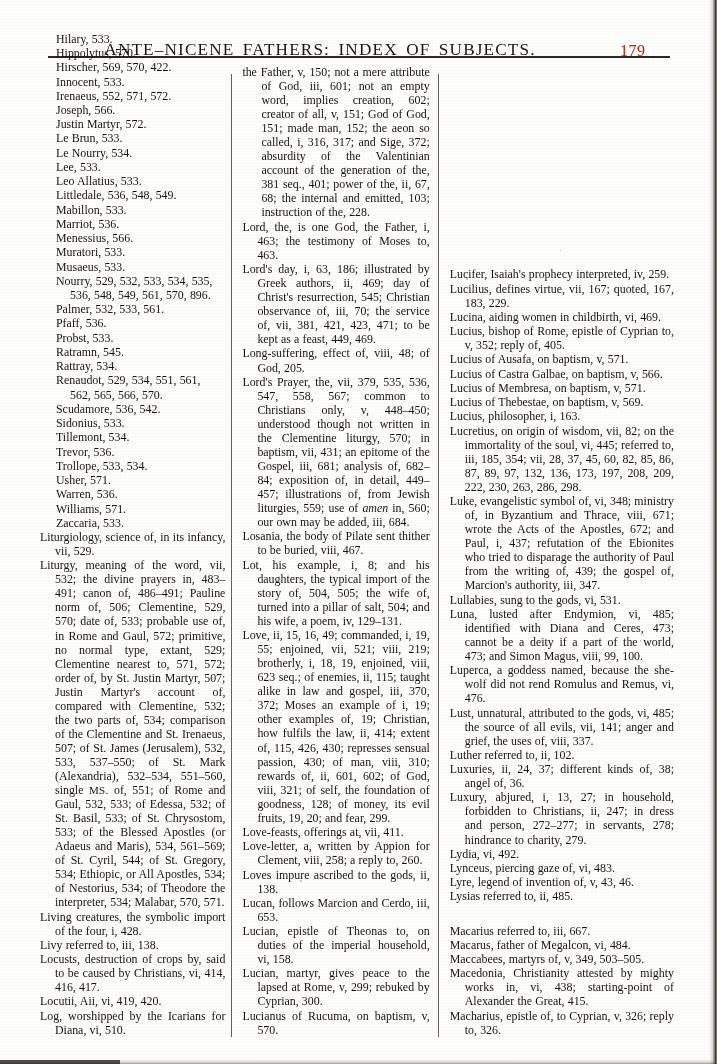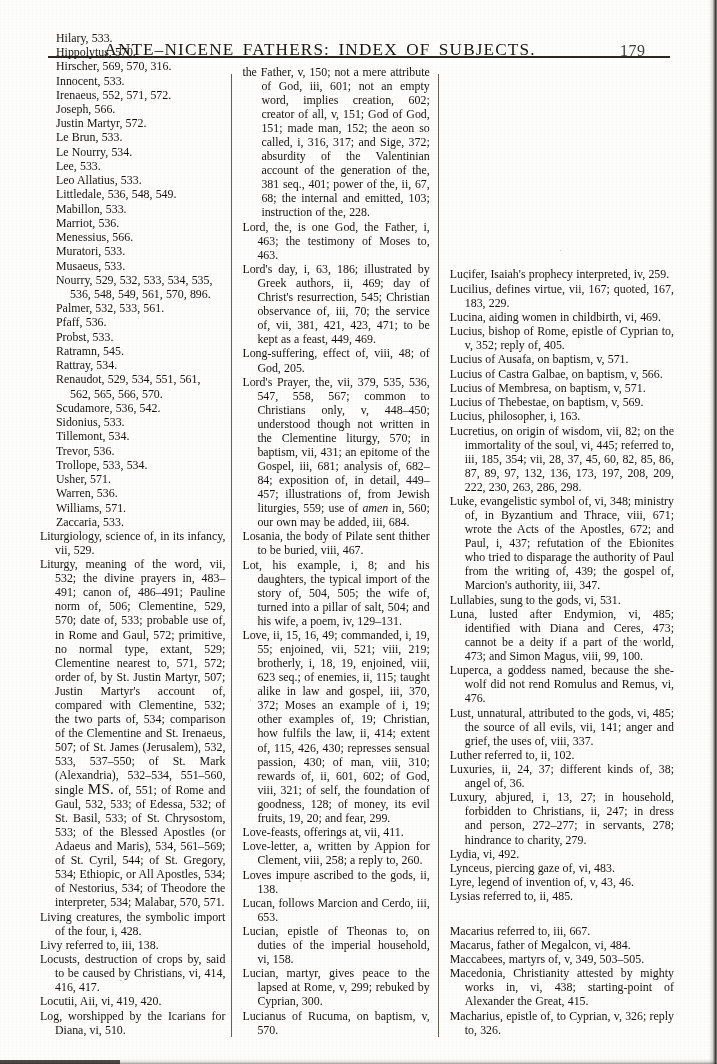--- a/index.html
+++ b/index.html
@@ -66,21 +66,21 @@
     word-spacing: 3px;
     white-space: nowrap;
     color: #1a1713;
   }
   .head-folio {
     position: absolute;
     left: 620px;
     top: 2px;
     font-size: 16px;
     letter-spacing: 0.5px;
-    color: #404040;
+    color: #b91c1c;
   }
   .head-rule {
     position: absolute;
     left: 48px;
     top: 56px;
     width: 622px;
     height: 2px;
     background: #2b2721;
   }
 
@@ -133,21 +133,21 @@
     padding-left: 16px;
     text-indent: 0;
     text-align: left;
   }
   .entry.names.cont {
     padding-left: 30px;
     text-indent: 0;
   }
   .entry i { font-style: italic; }
   .sc {
-    font-size: 15px;
+    font-size: 11px;
     letter-spacing: 0.3px;
   }
   .gap {
     height: 20px;
   }
 
   
   .grain {
     position: absolute;
     inset: 0;
@@ -172,21 +172,21 @@
   <div class="running-head">
     <div class="head-title">ANTE–NICENE FATHERS:  INDEX OF SUBJECTS.</div>
     <div class="head-folio">179</div>
   </div>
   <div class="head-rule"></div>
 
   <div class="columns">
     <div class="col col-1">
         <div class="entry names">Hilary, 533.</div>
         <div class="entry names">Hippolytus, 570.</div>
-        <div class="entry names">Hirscher, 569, 570, 316.</div>
+        <div class="entry names">Hirscher, 569, 570, 422.</div>
         <div class="entry names">Innocent, 533.</div>
         <div class="entry names">Irenaeus, 552, 571, 572.</div>
         <div class="entry names">Joseph, 566.</div>
         <div class="entry names">Justin Martyr, 572.</div>
         <div class="entry names">Le Brun, 533.</div>
         <div class="entry names">Le Nourry, 534.</div>
         <div class="entry names">Lee, 533.</div>
         <div class="entry names">Leo Allatius, 533.</div>
         <div class="entry names">Littledale, 536, 548, 549.</div>
         <div class="entry names">Mabillon, 533.</div>

